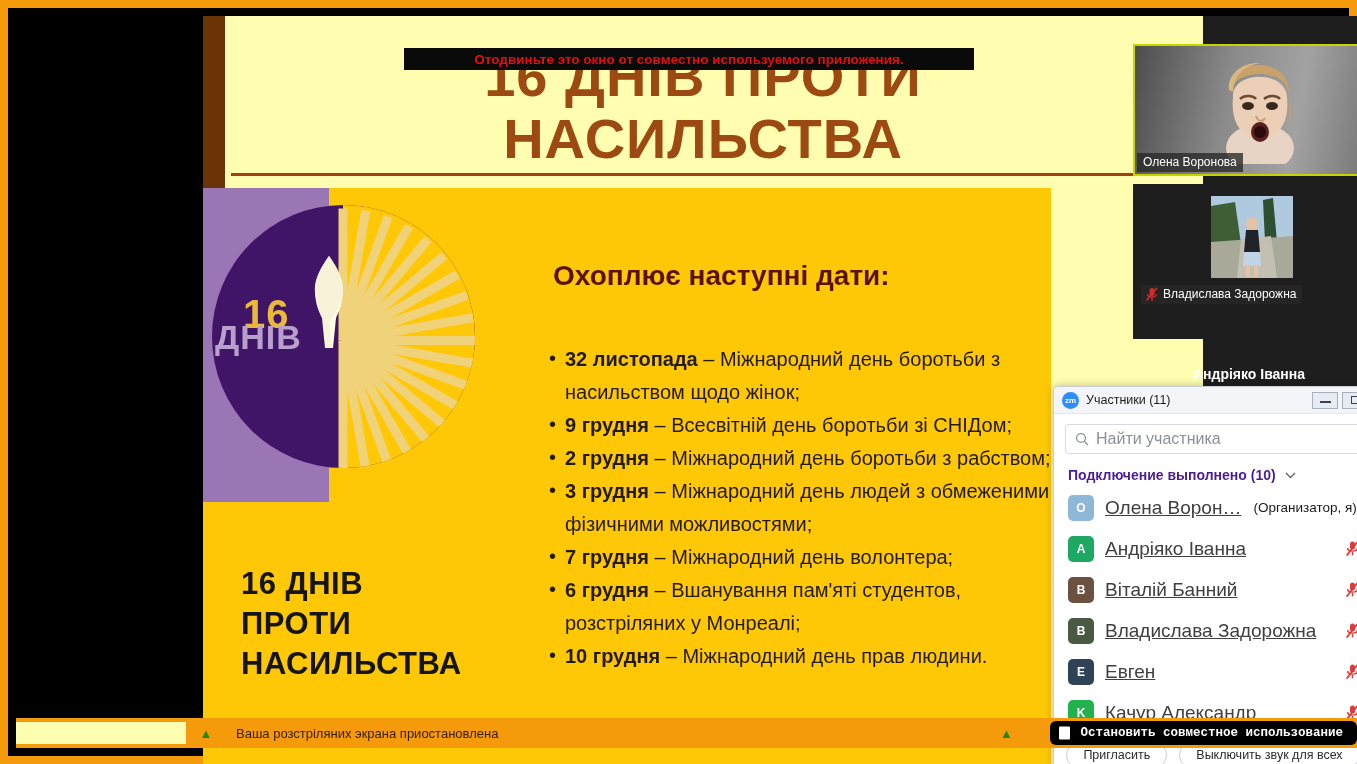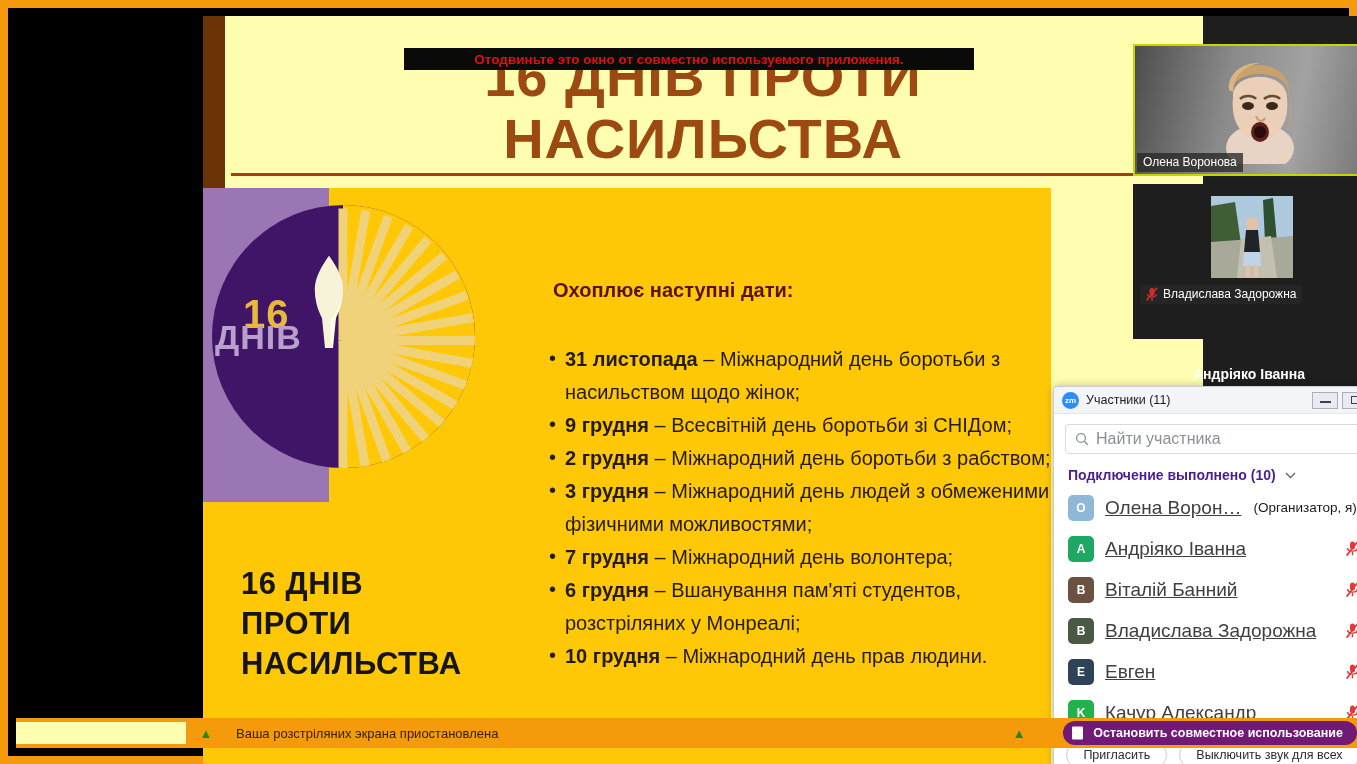--- a/index.html
+++ b/index.html
@@ -90,22 +90,22 @@
     letter-spacing: 1px;
   }
   #poster-caption {
     position: absolute; left: 38px; top: 376px;
     font-size: 31px; font-weight: bold; color: #151515;
     line-height: 40px; white-space: pre-line;
     letter-spacing: 0.5px;
   }
 
   #dates-heading {
-    position: absolute; left: 350px; top: 91px;
-    font-size: 20px; font-weight: bold; color: #5A1208;
+    position: absolute; left: 350px; top: 72px;
+    font-size: 28px; font-weight: bold; color: #5A1208;
   }
   #dates-list {
     position: absolute; left: 346px; top: 155px; width: 520px;
     color: #231B10;
     font-size: 20px; line-height: 33px;
   }
   #dates-list li { margin-bottom: 0px; list-style: none; position: relative; padding-left: 16px; }
   #dates-list li:before {
     content: "\2022"; position: absolute; left: 0; top: -1px;
     font-size: 20px; color: #231B10;
@@ -125,25 +125,26 @@
   .tb-icon {
     width: 20px; text-align: center; color: #1C8A1C; font-size: 13px;
     margin: 0 10px;
   }
   #share-paused-text {
     color: #3A2000; font-size: 13px;
     margin-left: 10px; white-space: nowrap;
   }
   #stop-share-btn {
     margin-left: 24px;
-    background: #701a75; color: #fff;
+    background: #000000; color: #fff;
     font-size: 12.5px; font-weight: bold;
     padding: 5px 14px 5px 30px;
-    border-radius: 12px; position: relative;
+    border-radius: 6px; position: relative;
     white-space: nowrap;
+    font-family: Liberation Mono, monospace;
   }
   #stop-share-btn:before {
     content: ""; position: absolute; left: 9px; top: 50%;
     transform: translateY(-50%);
     width: 11px; height: 13px; background: #fff; border-radius: 1px;
   }
 
   
   #video-strip {
     position: absolute; left: 1195px; top: 8px; width: 154px; height: 748px;
@@ -329,21 +330,21 @@
 
       <div class="poster-num16">16</div>
       <div class="poster-dniv">ДНІВ</div>
 
       <div id="poster-caption">16 ДНІВ
 ПРОТИ
 НАСИЛЬСТВА</div>
 
       <div id="dates-heading">Охоплює наступні дати:</div>
       <ul id="dates-list">
-          <li><b>31 листопада</b> – Міжнародний день боротьби з насильством щодо жінок;</li>
+          <li><b>32 листопада</b> – Міжнародний день боротьби з насильством щодо жінок;</li>
           <li><b>9 грудня</b> – Всесвітній день боротьби зі СНІДом;</li>
           <li><b>2 грудня</b> – Міжнародний день боротьби з рабством;</li>
           <li><b>3 грудня</b> – Міжнародний день людей з обмеженими фізичними можливостями;</li>
           <li><b>7 грудня</b> – Міжнародний день волонтера;</li>
           <li><b>6 грудня</b> – Вшанування пам'яті студентов, розстріляних у Монреалі;</li>
           <li><b>10 грудня</b> – Міжнародний день прав людини.</li>
         </ul>
     </div>
   </div>
 

